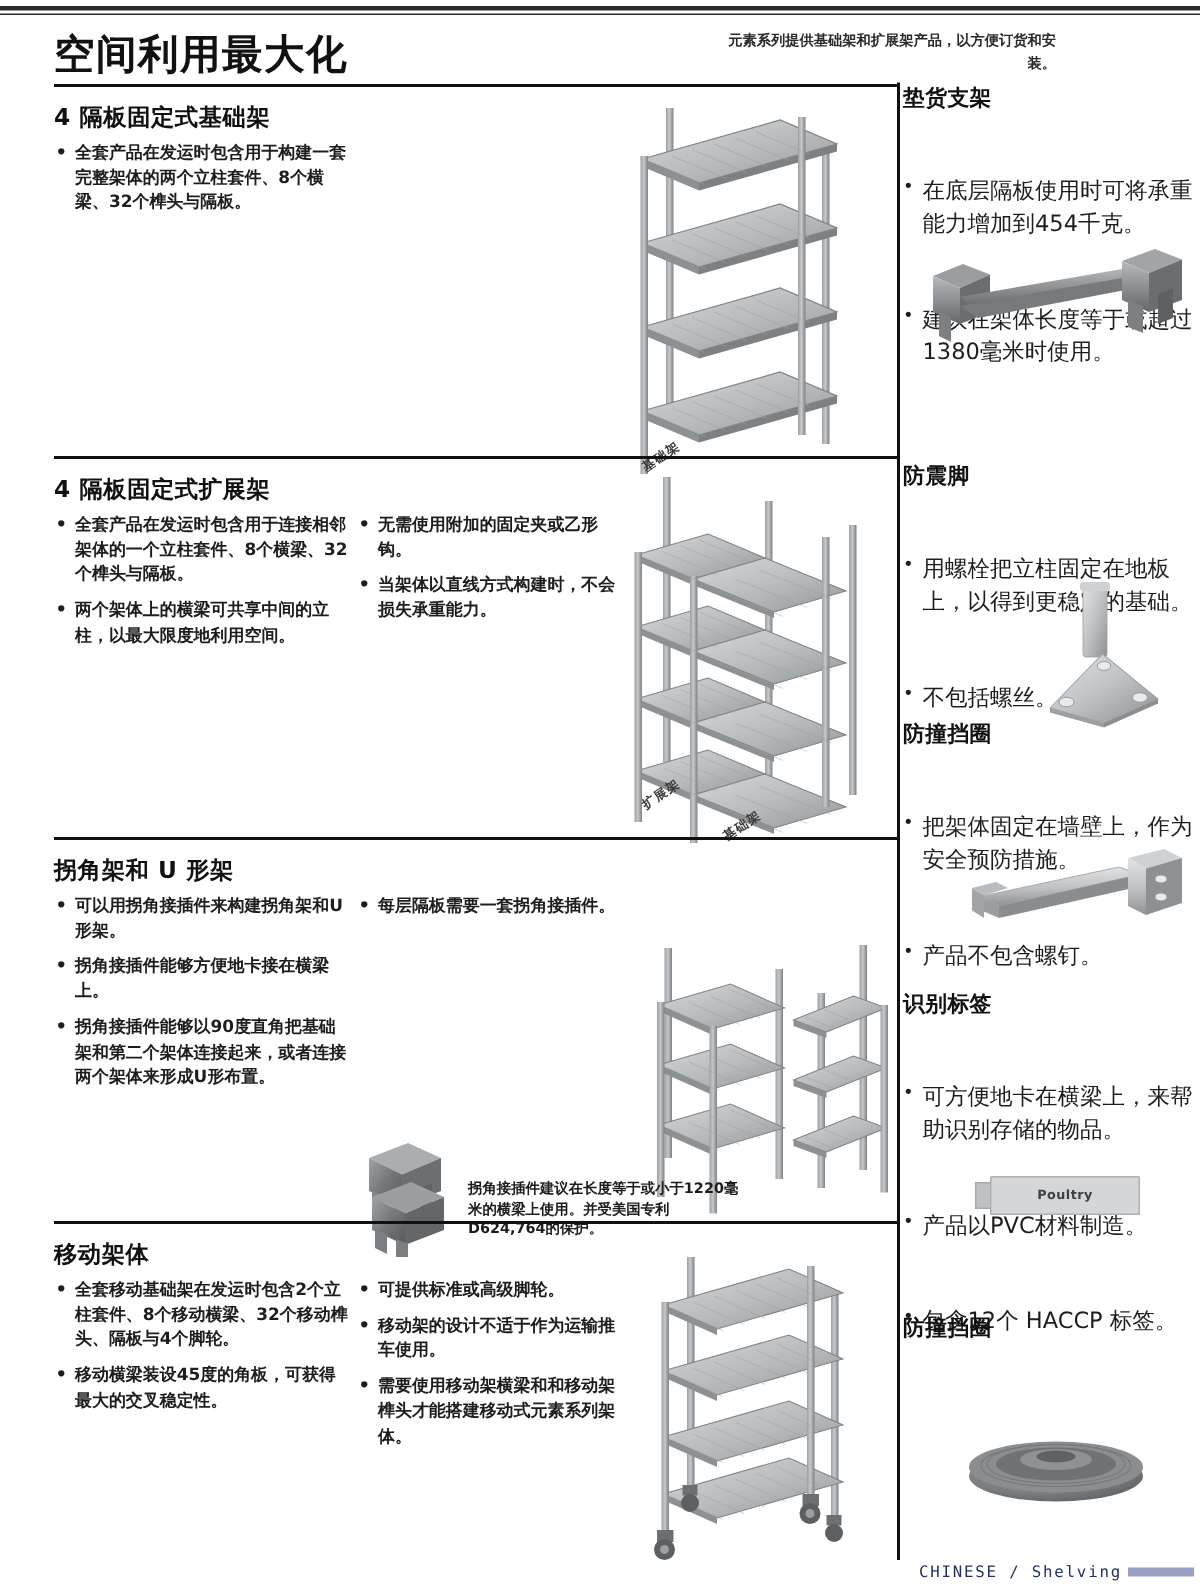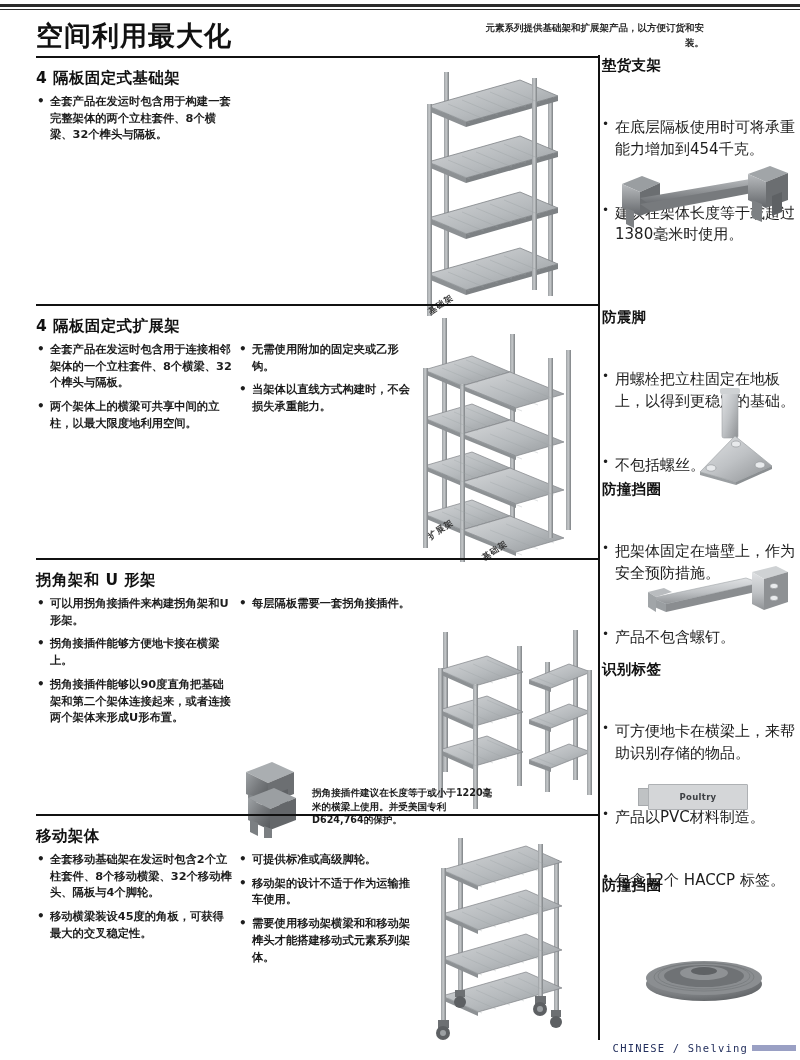--- a/index.html
+++ b/index.html
@@ -620,21 +620,21 @@
       </div>
     </div>
 
     <div class="rsection" style="top:604px;">
       <div class="rsec-title">识别标签</div>
       <ul class="rbullets">
         <li>可方便地卡在横梁上，来帮助识别存储的物品。</li>
         <li>产品以PVC材料制造。</li>
         <li>包含12个 HACCP 标签。</li>
       </ul>
-      <div class="illus" style="left:38px; top:124px; width:110px; height:30px;">
+      <div class="illus" style="left:50px; top:124px; width:110px; height:30px;">
         <div style="position:absolute; left:0; top:4px; width:12px; height:18px;
                     background:#bfc2c4; border:1px solid #a6a9ac;"></div>
         <div style="position:absolute; left:10px; top:0; width:100px; height:26px;
                     background:#d4d6d8; border:1px solid #aeb1b4; border-radius:1px;
                     display:flex; align-items:center; justify-content:center;">
           <span style="font-size:8.5px; font-weight:bold; color:#3d4044; letter-spacing:0.3px;">Poultry</span>
         </div>
       </div>
     </div>
 

